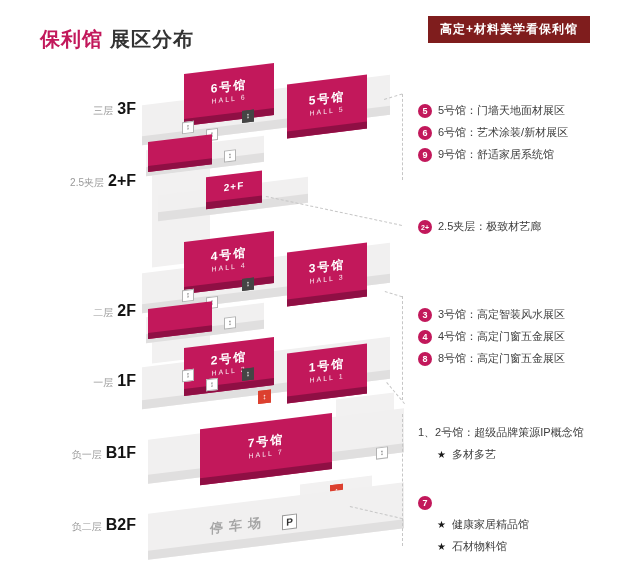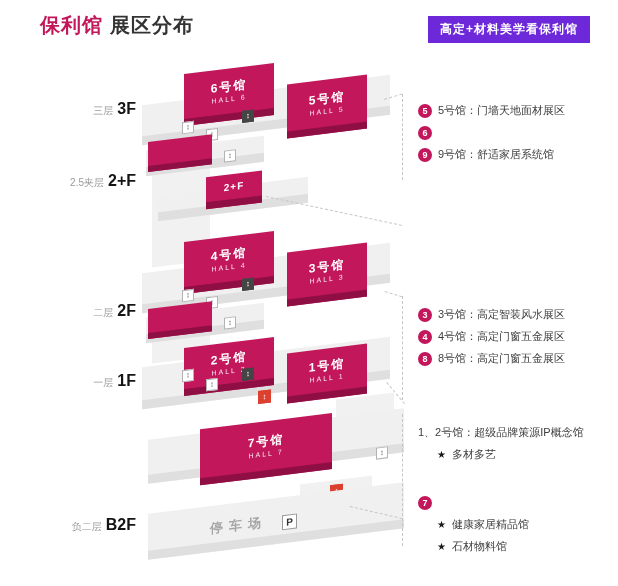--- a/index.html
+++ b/index.html
@@ -1,24 +1,24 @@
 <!DOCTYPE html>
 <html><head>
 <meta charset="utf-8">
 <style>
   * { margin:0; padding:0; box-sizing:border-box; }
   html,body { background:#fff; }
   body { font-family:"Liberation Sans", sans-serif; }
   .page { position:relative; width:618px; height:586px; background:#fff; overflow:hidden; }
 
   
-  .hdr-title { position:absolute; left:40px; top:12px; font-size:20px; font-weight:bold; letter-spacing:1px; white-space:nowrap;text-align:center; }
+  .hdr-title { position:absolute; left:40px; top:26px; font-size:20px; font-weight:bold; letter-spacing:1px; white-space:nowrap;text-align:center; }
   .t-pink { color:#C2185B; margin-right:7px; }
   .t-dark { color:#333; }
-  .hdr-badge { position:absolute; left:428px; top:16px; background:#6d28d9; color:#fff; font-size:12px; font-weight:bold; padding:5px 12px; letter-spacing:1px; white-space:nowrap; }
+  .hdr-badge { position:absolute; left:428px; top:16px; background:#7f1d1d; color:#fff; font-size:12px; font-weight:bold; padding:5px 12px; letter-spacing:1px; white-space:nowrap; }
 
   
   .floor-label { position:absolute; left:36px; width:100px; text-align:right; white-space:nowrap; }
   .fl-cn { font-size:10px; color:#999; margin-right:4px; }
   .fl-en { font-size:16px; font-weight:bold; color:#141414;text-align:right; }
 
   
   .slab { position:absolute; background:#f2f1f1; transform:skewY(-7deg); }
   .floor { position:absolute; transform:skewY(-7deg); }
   .platform { position:absolute; left:0; top:0; right:0; bottom:0; background:#f1f0f0; border-bottom:9px solid #e0dfdf; }
@@ -66,20 +66,23 @@
   </div>
   <div class="floor-label" style="top:172px">
     <span class="fl-cn">2.5夹层</span><span class="fl-en">2+F</span>
   </div>
   <div class="floor-label" style="top:302px">
     <span class="fl-cn">二层</span><span class="fl-en">2F</span>
   </div>
   <div class="floor-label" style="top:372px">
     <span class="fl-cn">一层</span><span class="fl-en">1F</span>
   </div>
+  <div class="floor-label" style="top:444px">
+    <span class="fl-cn">负一层</span><span class="fl-en">B1F</span>
+  </div>
   <div class="floor-label" style="top:516px">
     <span class="fl-cn">负二层</span><span class="fl-en">B2F</span>
   </div>
 
   <div class="slab" style="left:150px;top:126px;width:58px;height:34px"></div>
   <div class="slab" style="left:152px;top:172px;width:58px;height:92px"></div>
   <div class="slab" style="left:152px;top:338px;width:58px;height:22px"></div>
   <div class="slab" style="left:336px;top:396px;width:58px;height:34px"></div>
   <div class="slab" style="left:300px;top:480px;width:72px;height:26px"></div>
 
@@ -173,27 +176,34 @@
   <div class="dash-h" style="left:387px;top:382px;width:28px;transform:rotate(50deg)"></div>
   <div class="dash-h" style="left:350px;top:506px;width:54px;transform:rotate(13deg)"></div>
 
   <div class="lg-group" style="top:104px">
     <div class="lg-item">
       <span class="lg-badge">5</span>
       <span class="lg-text">5号馆：门墙天地面材展区</span>
     </div>
     <div class="lg-item">
       <span class="lg-badge">6</span>
+      <span class="lg-text">6号馆：艺术涂装/新材展区</span>
     </div>
     <div class="lg-item">
       <span class="lg-badge">9</span>
       <span class="lg-text">9号馆：舒适家居系统馆</span>
     </div>
   </div>
 
+  <div class="lg-group" style="top:220px">
+    <div class="lg-item">
+      <span class="lg-badge sm">2+</span>
+      <span class="lg-text">2.5夹层：极致材艺廊</span>
+    </div>
+  </div>
 
   <div class="lg-group" style="top:308px">
     <div class="lg-item">
       <span class="lg-badge">3</span>
       <span class="lg-text">3号馆：高定智装风水展区</span>
     </div>
     <div class="lg-item">
       <span class="lg-badge">4</span>
       <span class="lg-text">4号馆：高定门窗五金展区</span>
     </div>

